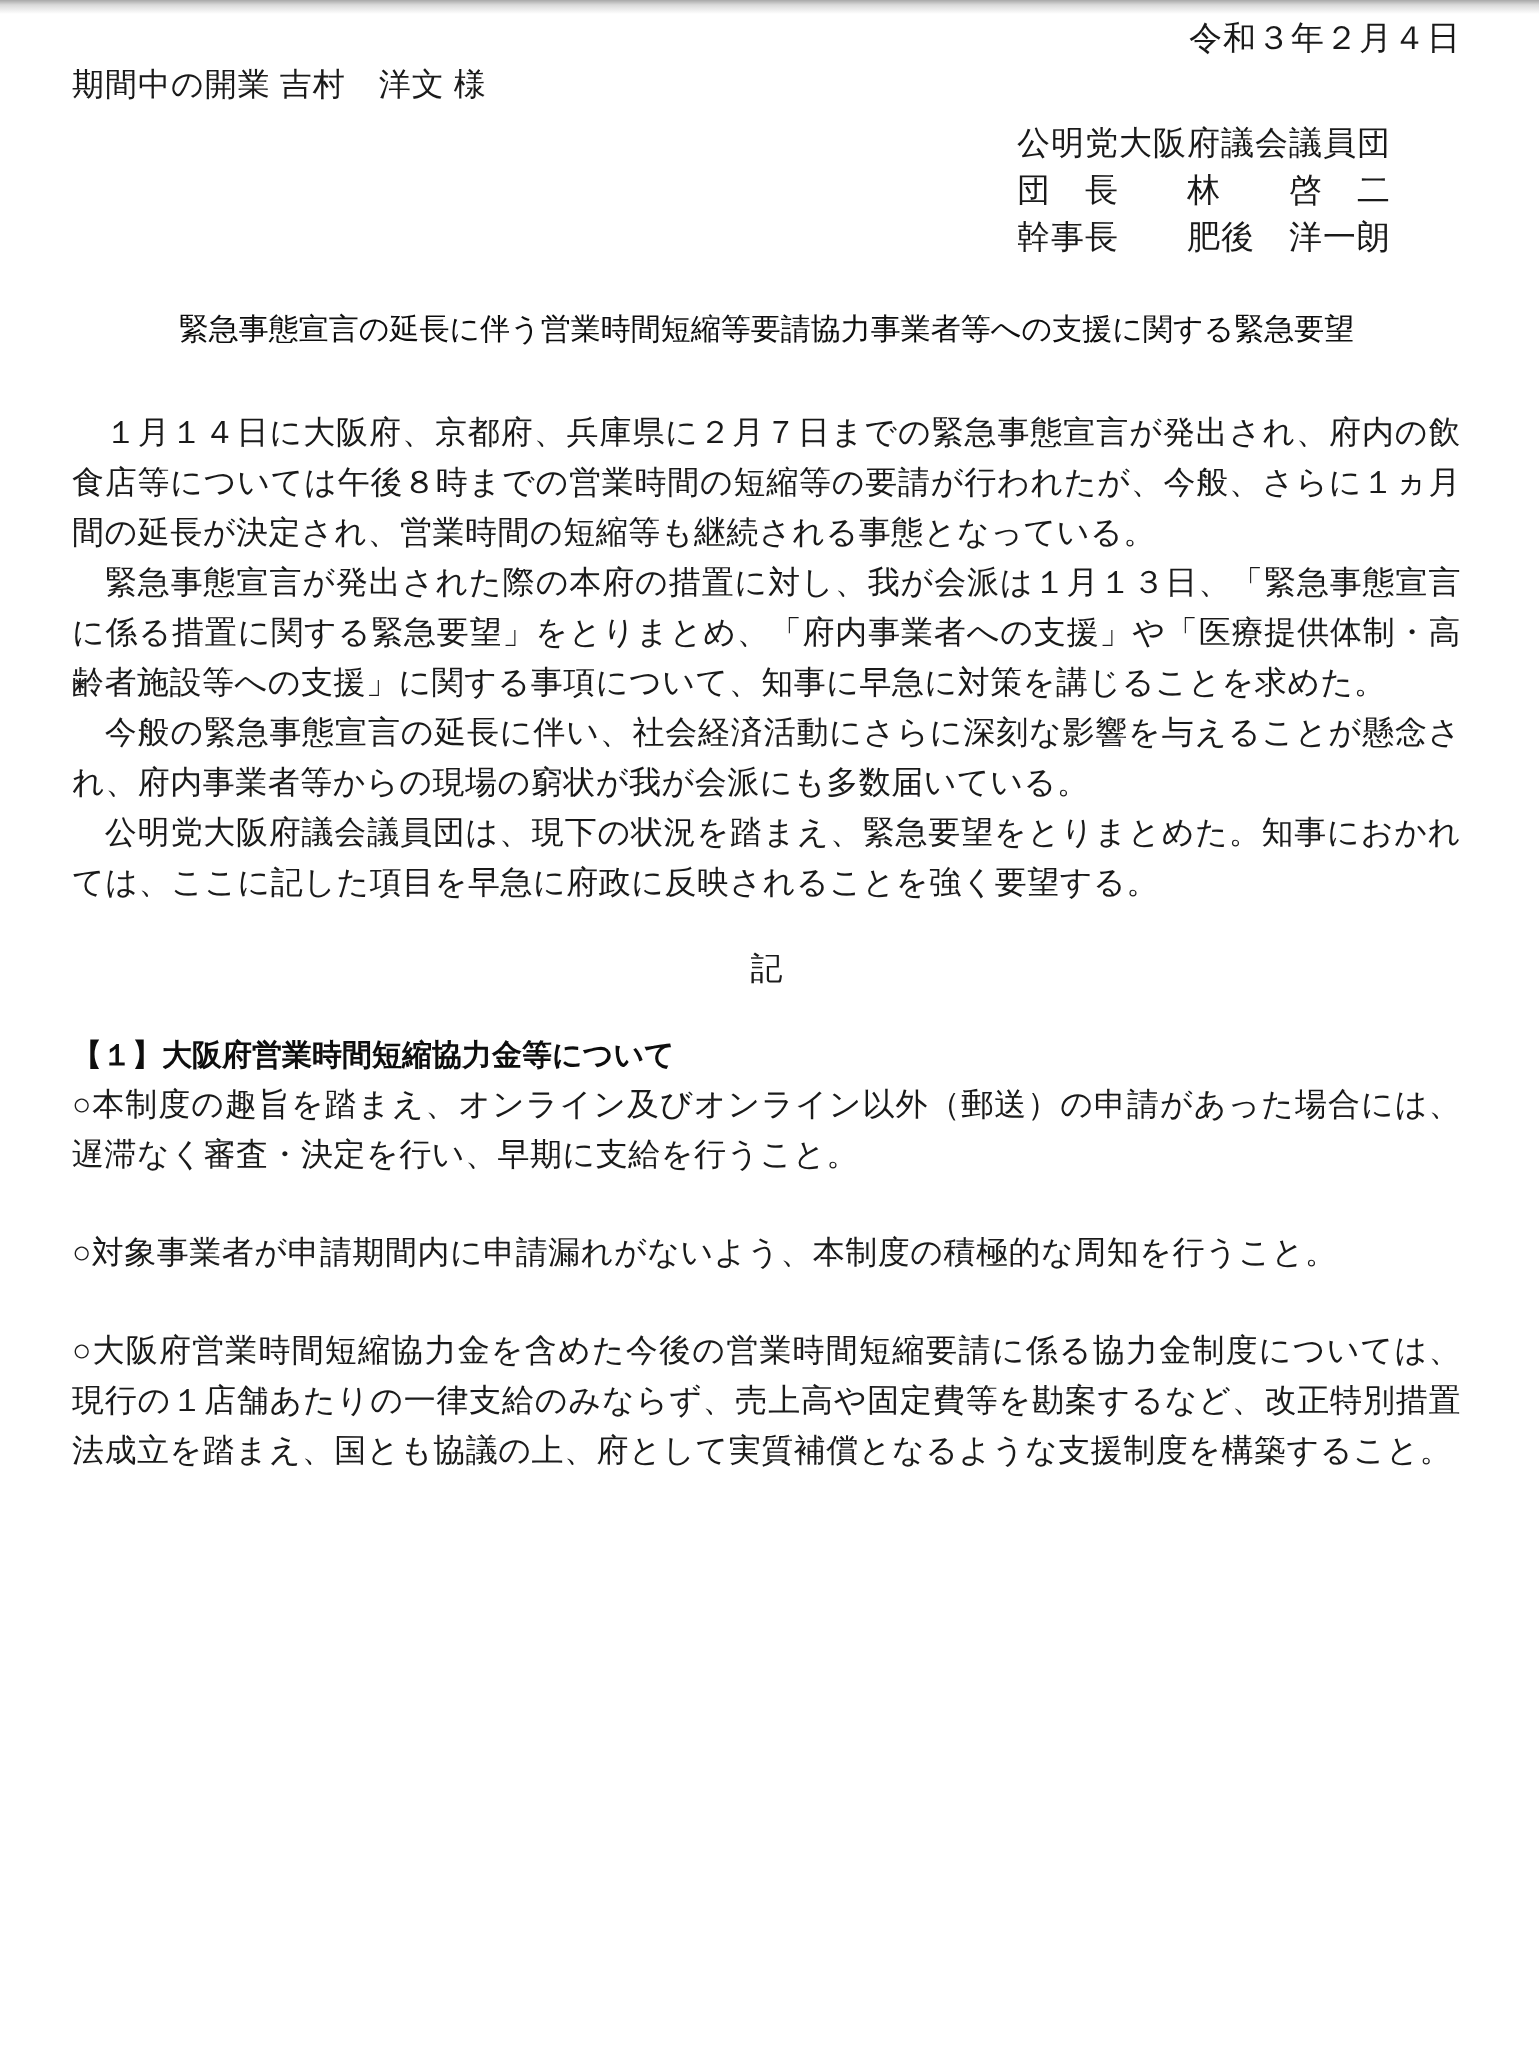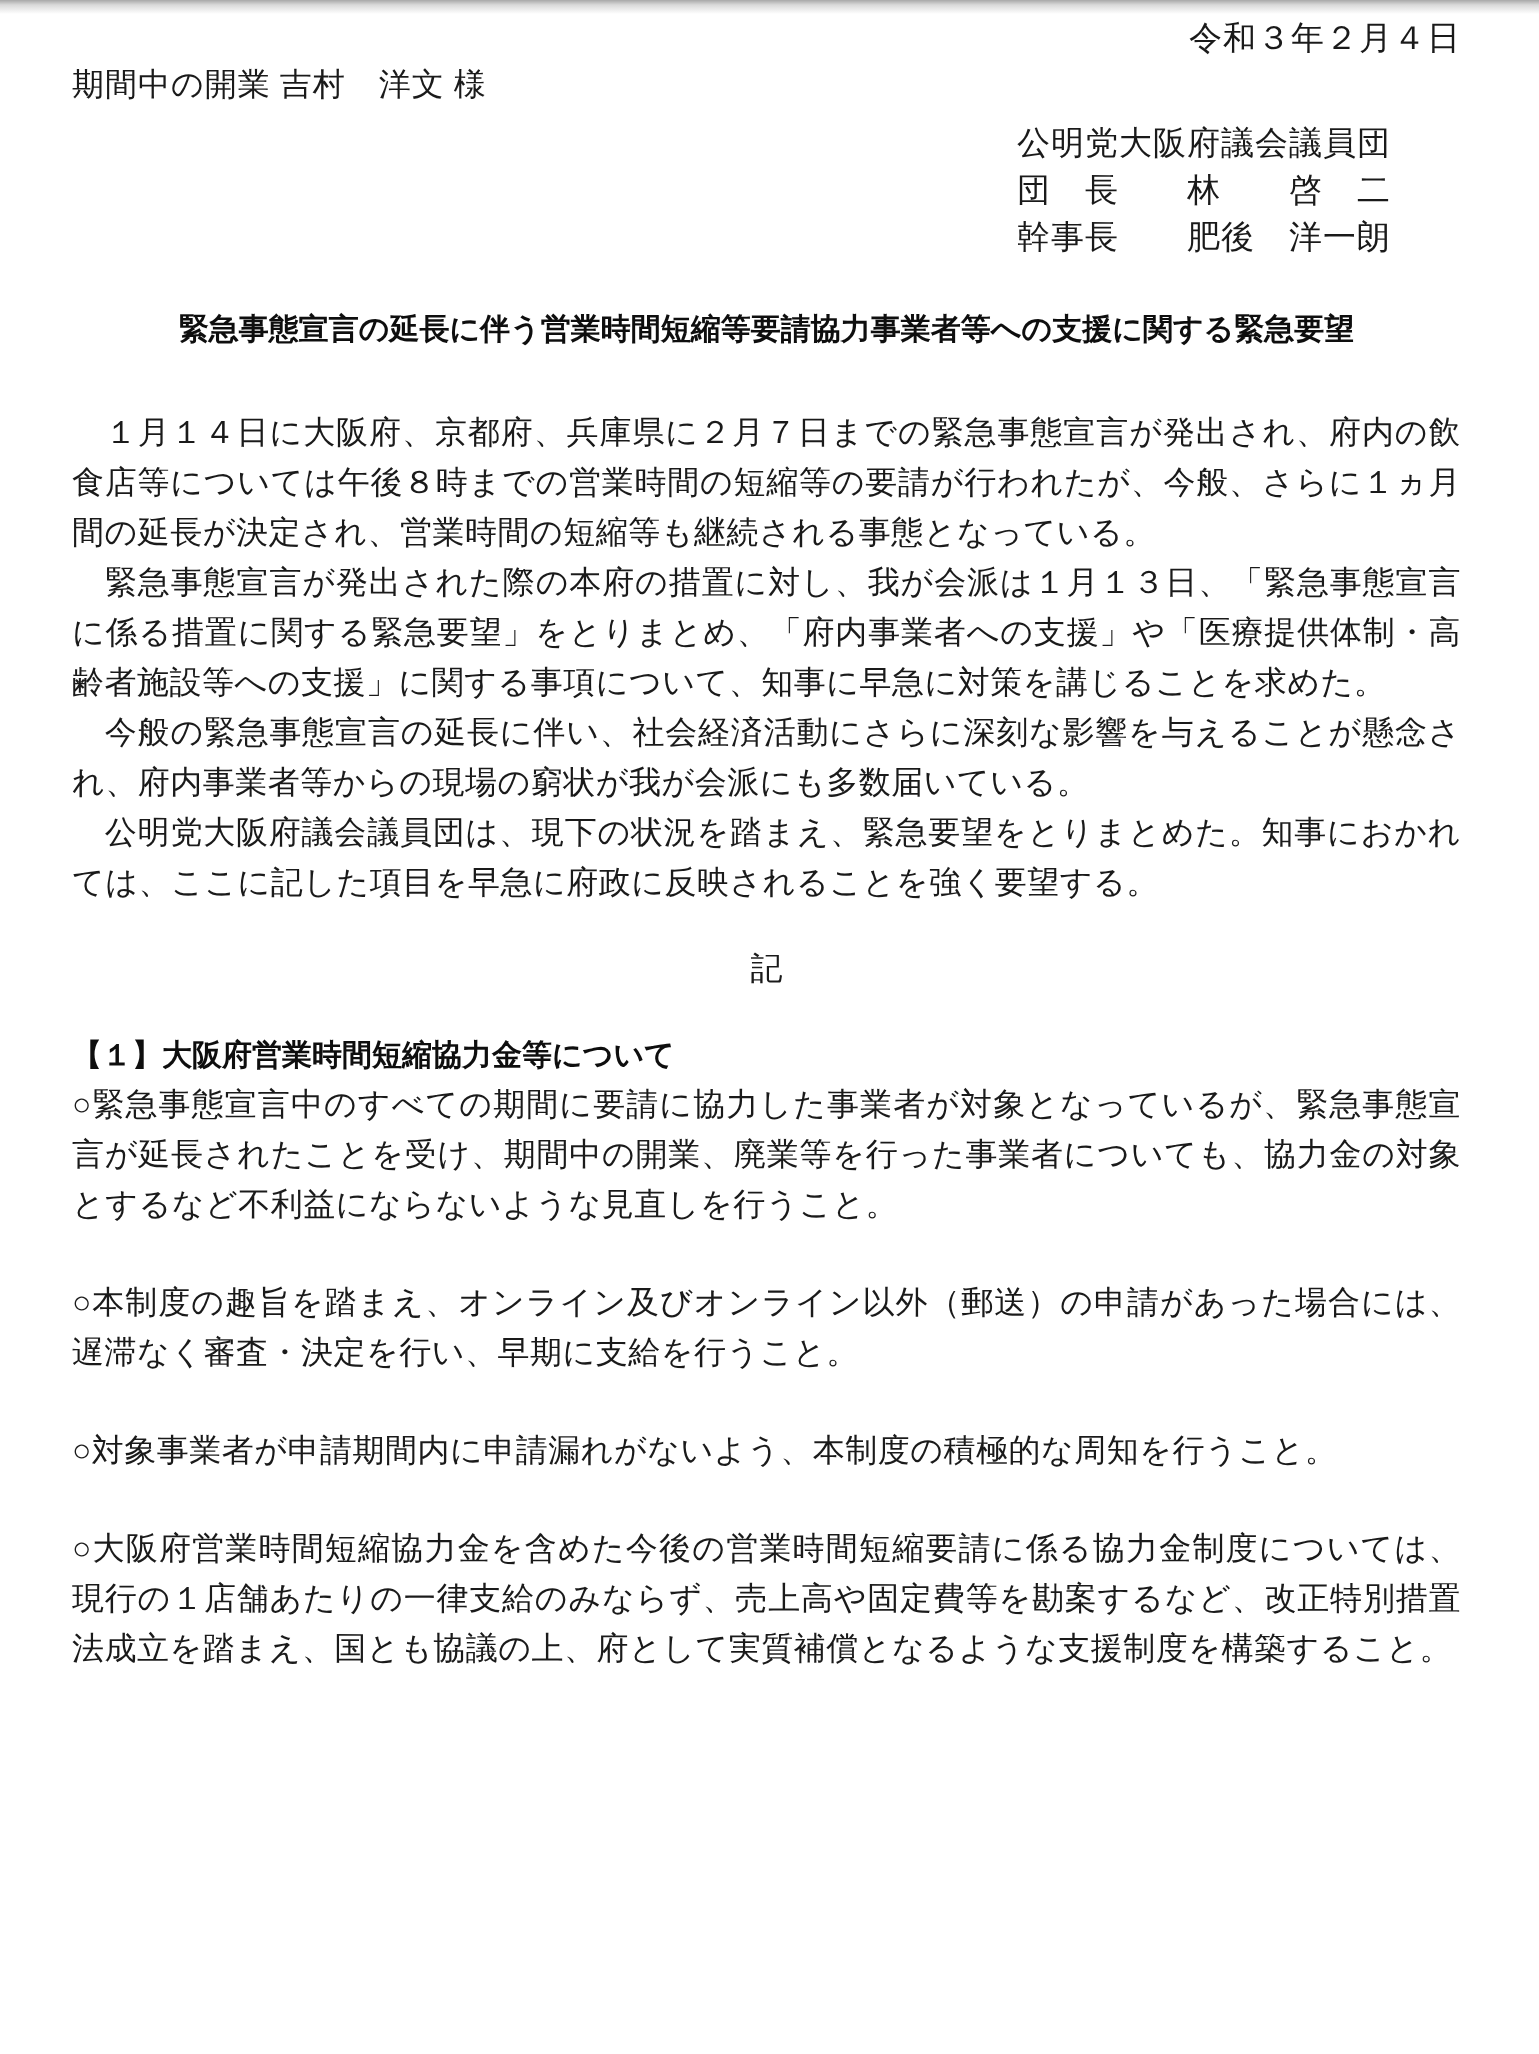--- a/index.html
+++ b/index.html
@@ -42,21 +42,21 @@
     text-align: right;
     padding-right: 70px;
     margin-top: 14px;
     font-size: 33px;
     line-height: 47px;
     letter-spacing: 1px;
   }
   .doc-title {
     text-align: center;
     font-family: "Liberation Sans", "DejaVu Sans", sans-serif;
-    font-weight: 700;
+    font-weight: 400;
     font-size: 30px;
     line-height: 44px;
     margin-top: 46px;
     color: #0e0e0e;
   }
   .body-text {
     margin-top: 56px;
     font-size: 32px;
     line-height: 50px;
     text-align: justify;
@@ -108,21 +108,20 @@
     <p>　１月１４日に大阪府、京都府、兵庫県に２月７日までの緊急事態宣言が発出され、府内の飲食店等については午後８時までの営業時間の短縮等の要請が行われたが、今般、さらに１ヵ月間の延長が決定され、営業時間の短縮等も継続される事態となっている。</p>
     <p>　緊急事態宣言が発出された際の本府の措置に対し、我が会派は１月１３日、「緊急事態宣言に係る措置に関する緊急要望」をとりまとめ、「府内事業者への支援」や「医療提供体制・高齢者施設等への支援」に関する事項について、知事に早急に対策を講じることを求めた。</p>
     <p>　今般の緊急事態宣言の延長に伴い、社会経済活動にさらに深刻な影響を与えることが懸念され、府内事業者等からの現場の窮状が我が会派にも多数届いている。</p>
     <p>　公明党大阪府議会議員団は、現下の状況を踏まえ、緊急要望をとりまとめた。知事におかれては、ここに記した項目を早急に府政に反映されることを強く要望する。</p>
   </div>
 
   <div class="ki-marker">記</div>
 
   <div>
     <h2 class="section-heading">【１】大阪府営業時間短縮協力金等について</h2>
-    <p class="request-item">○緊急事態宣言中のすべての期間に要請に協力した事業者が対象となっているが、緊急事態宣言が延長されたことを受け、期間中の開業、廃業等を行った事業者についても、協力金の対象とするなど不利益にならないような見直しを行うこと。</p>
     <p class="request-item">○本制度の趣旨を踏まえ、オンライン及びオンライン以外（郵送）の申請があった場合には、遅滞なく審査・決定を行い、早期に支給を行うこと。</p>
     <p class="request-item">○対象事業者が申請期間内に申請漏れがないよう、本制度の積極的な周知を行うこと。</p>
     <p class="request-item">○大阪府営業時間短縮協力金を含めた今後の営業時間短縮要請に係る協力金制度については、現行の１店舗あたりの一律支給のみならず、売上高や固定費等を勘案するなど、改正特別措置法成立を踏まえ、国とも協議の上、府として実質補償となるような支援制度を構築すること。</p>
   </div>
 
   <div>
   </div>
 
 </div>
 

